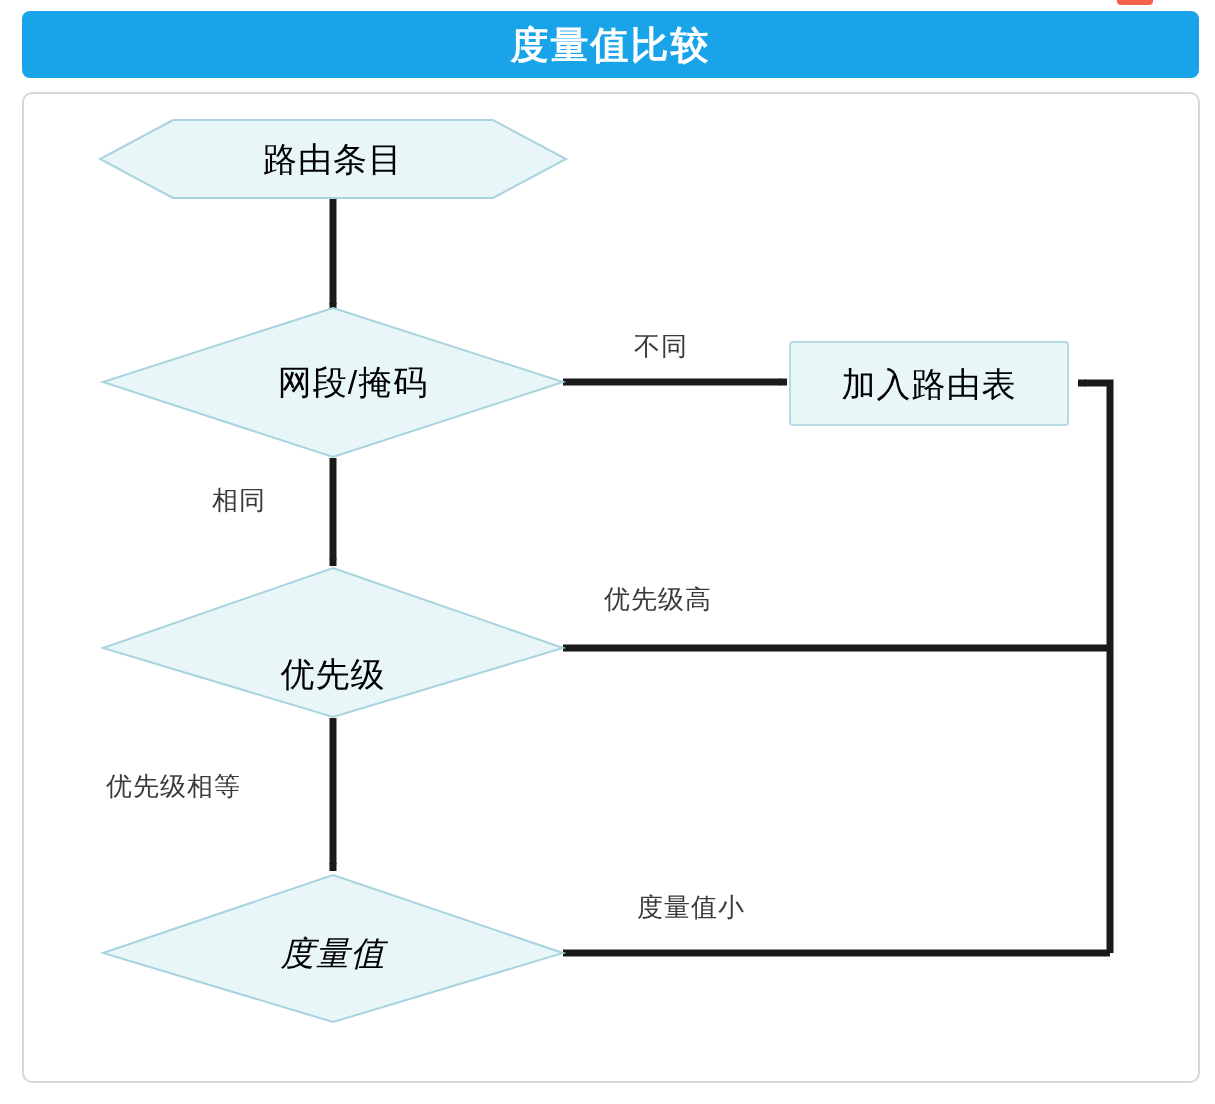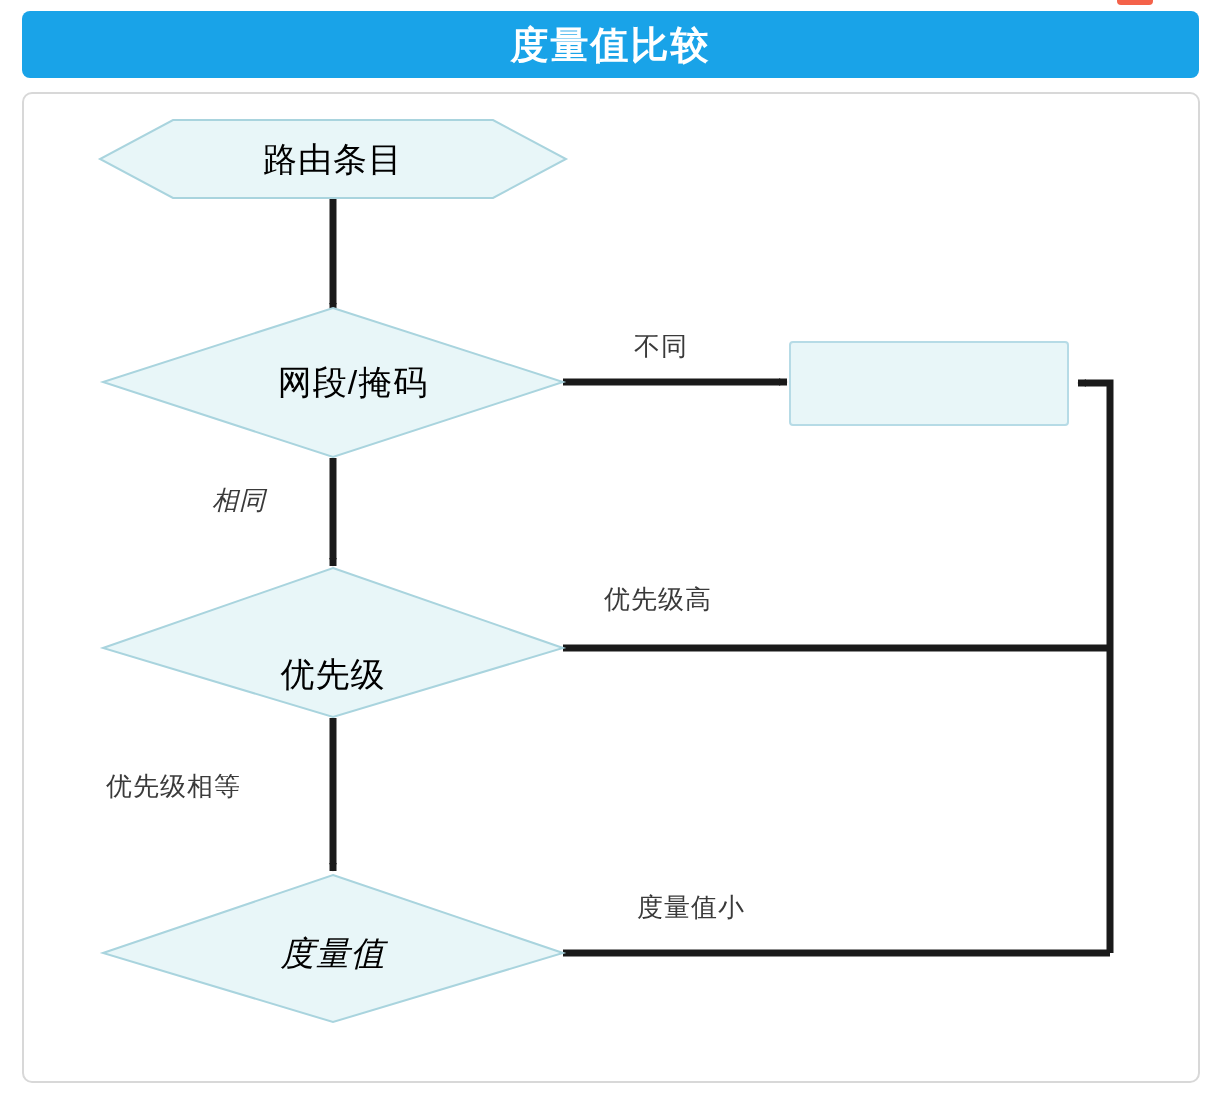--- a/index.html
+++ b/index.html
@@ -137,20 +137,21 @@
       <polygon points="333,875 563,953 333,1022 103,953" fill="#e8f6f8" stroke="#a9d4de" stroke-width="2"></polygon>
 
       <rect x="790" y="342" width="278" height="83" rx="3" ry="3" fill="#e8f6f8" stroke="#b6dbe6" stroke-width="2"></rect>
     </g>
   </svg>
 
   <div class="node-label" style="left:333px; top:159px;">路由条目</div>
   <div class="node-label" style="left:333px; top:382px;margin-left:20px;">网段/掩码</div>
   <div class="node-label" style="left:333px; top:674px;">优先级</div>
   <div class="node-label" style="left:333px; top:953px;font-style:italic;">度量值</div>
+  <div class="node-label" style="left:929px; top:384px;">加入路由表</div>
 
   <div class="edge-label" style="left:634px; top:333px;">不同</div>
-  <div class="edge-label" style="left:212px; top:487px;font-style:italic;">相同</div>
+  <div class="edge-label" style="left:212px; top:487px;">相同</div>
   <div class="edge-label" style="left:604px; top:586px;">优先级高</div>
   <div class="edge-label" style="left:106px; top:773px;">优先级相等</div>
   <div class="edge-label" style="left:592px; top:894px;margin-left:45px;">度量值小</div>
 
 </div>
 
 </body></html>

